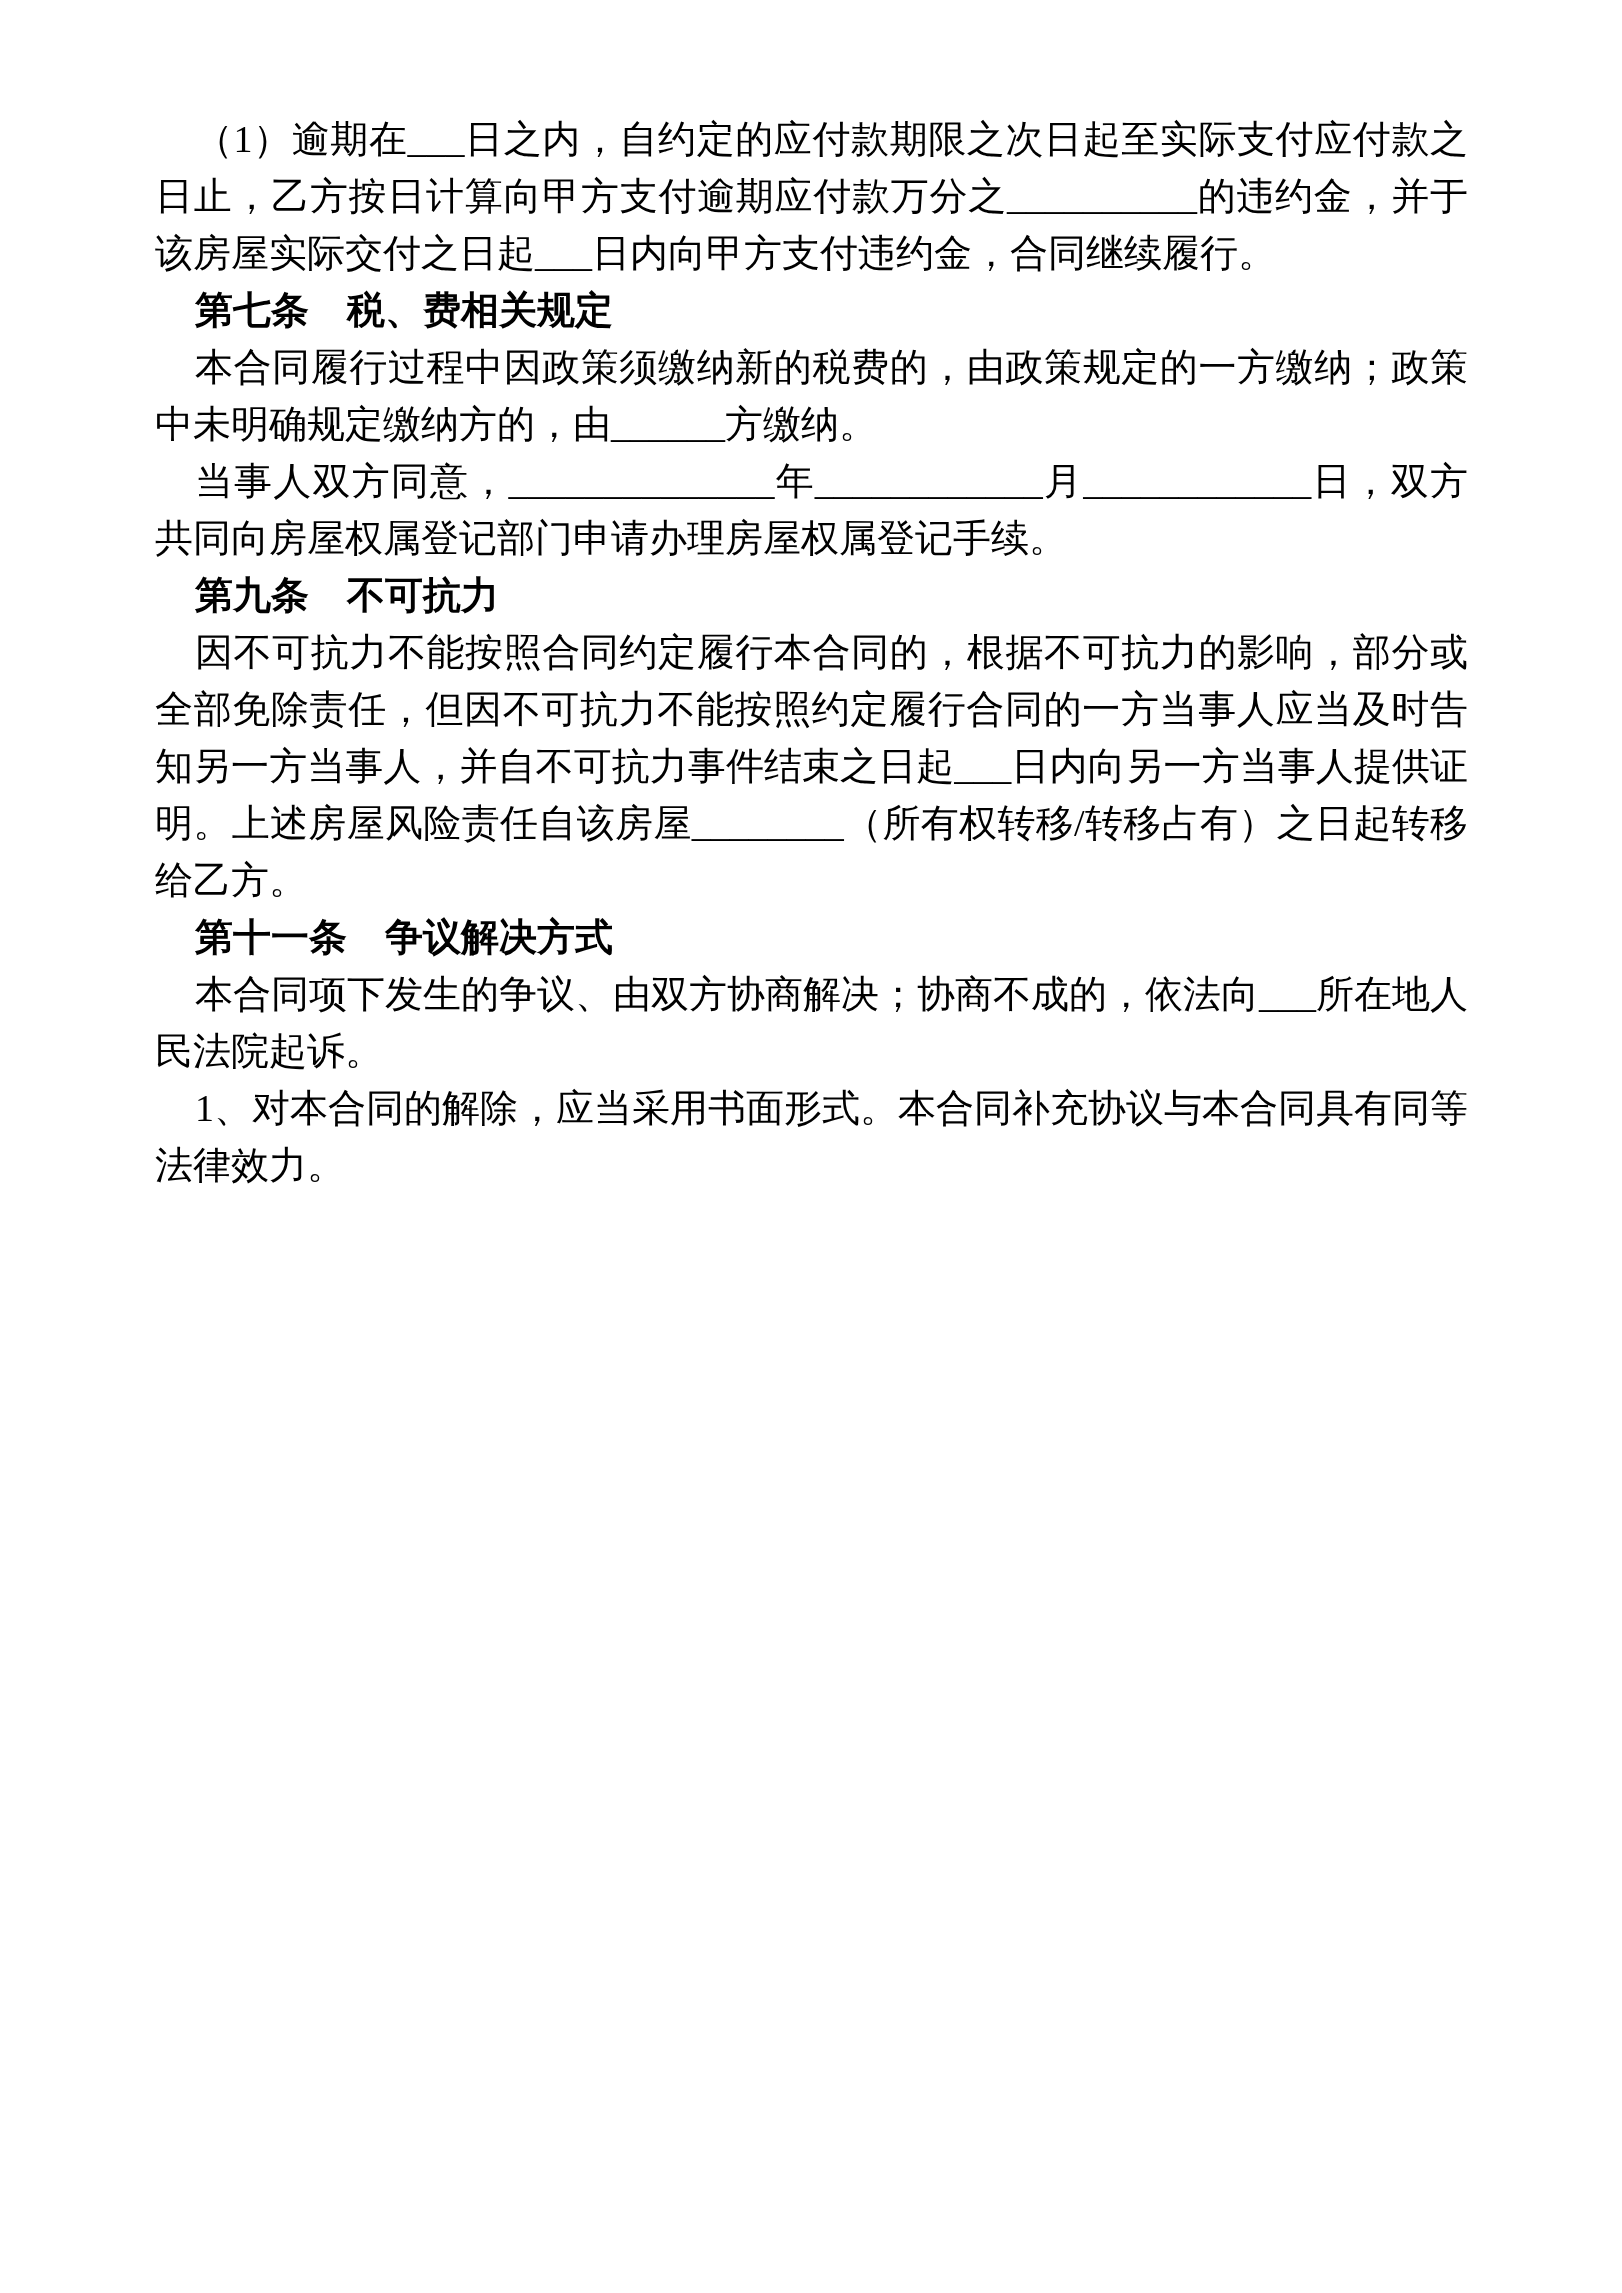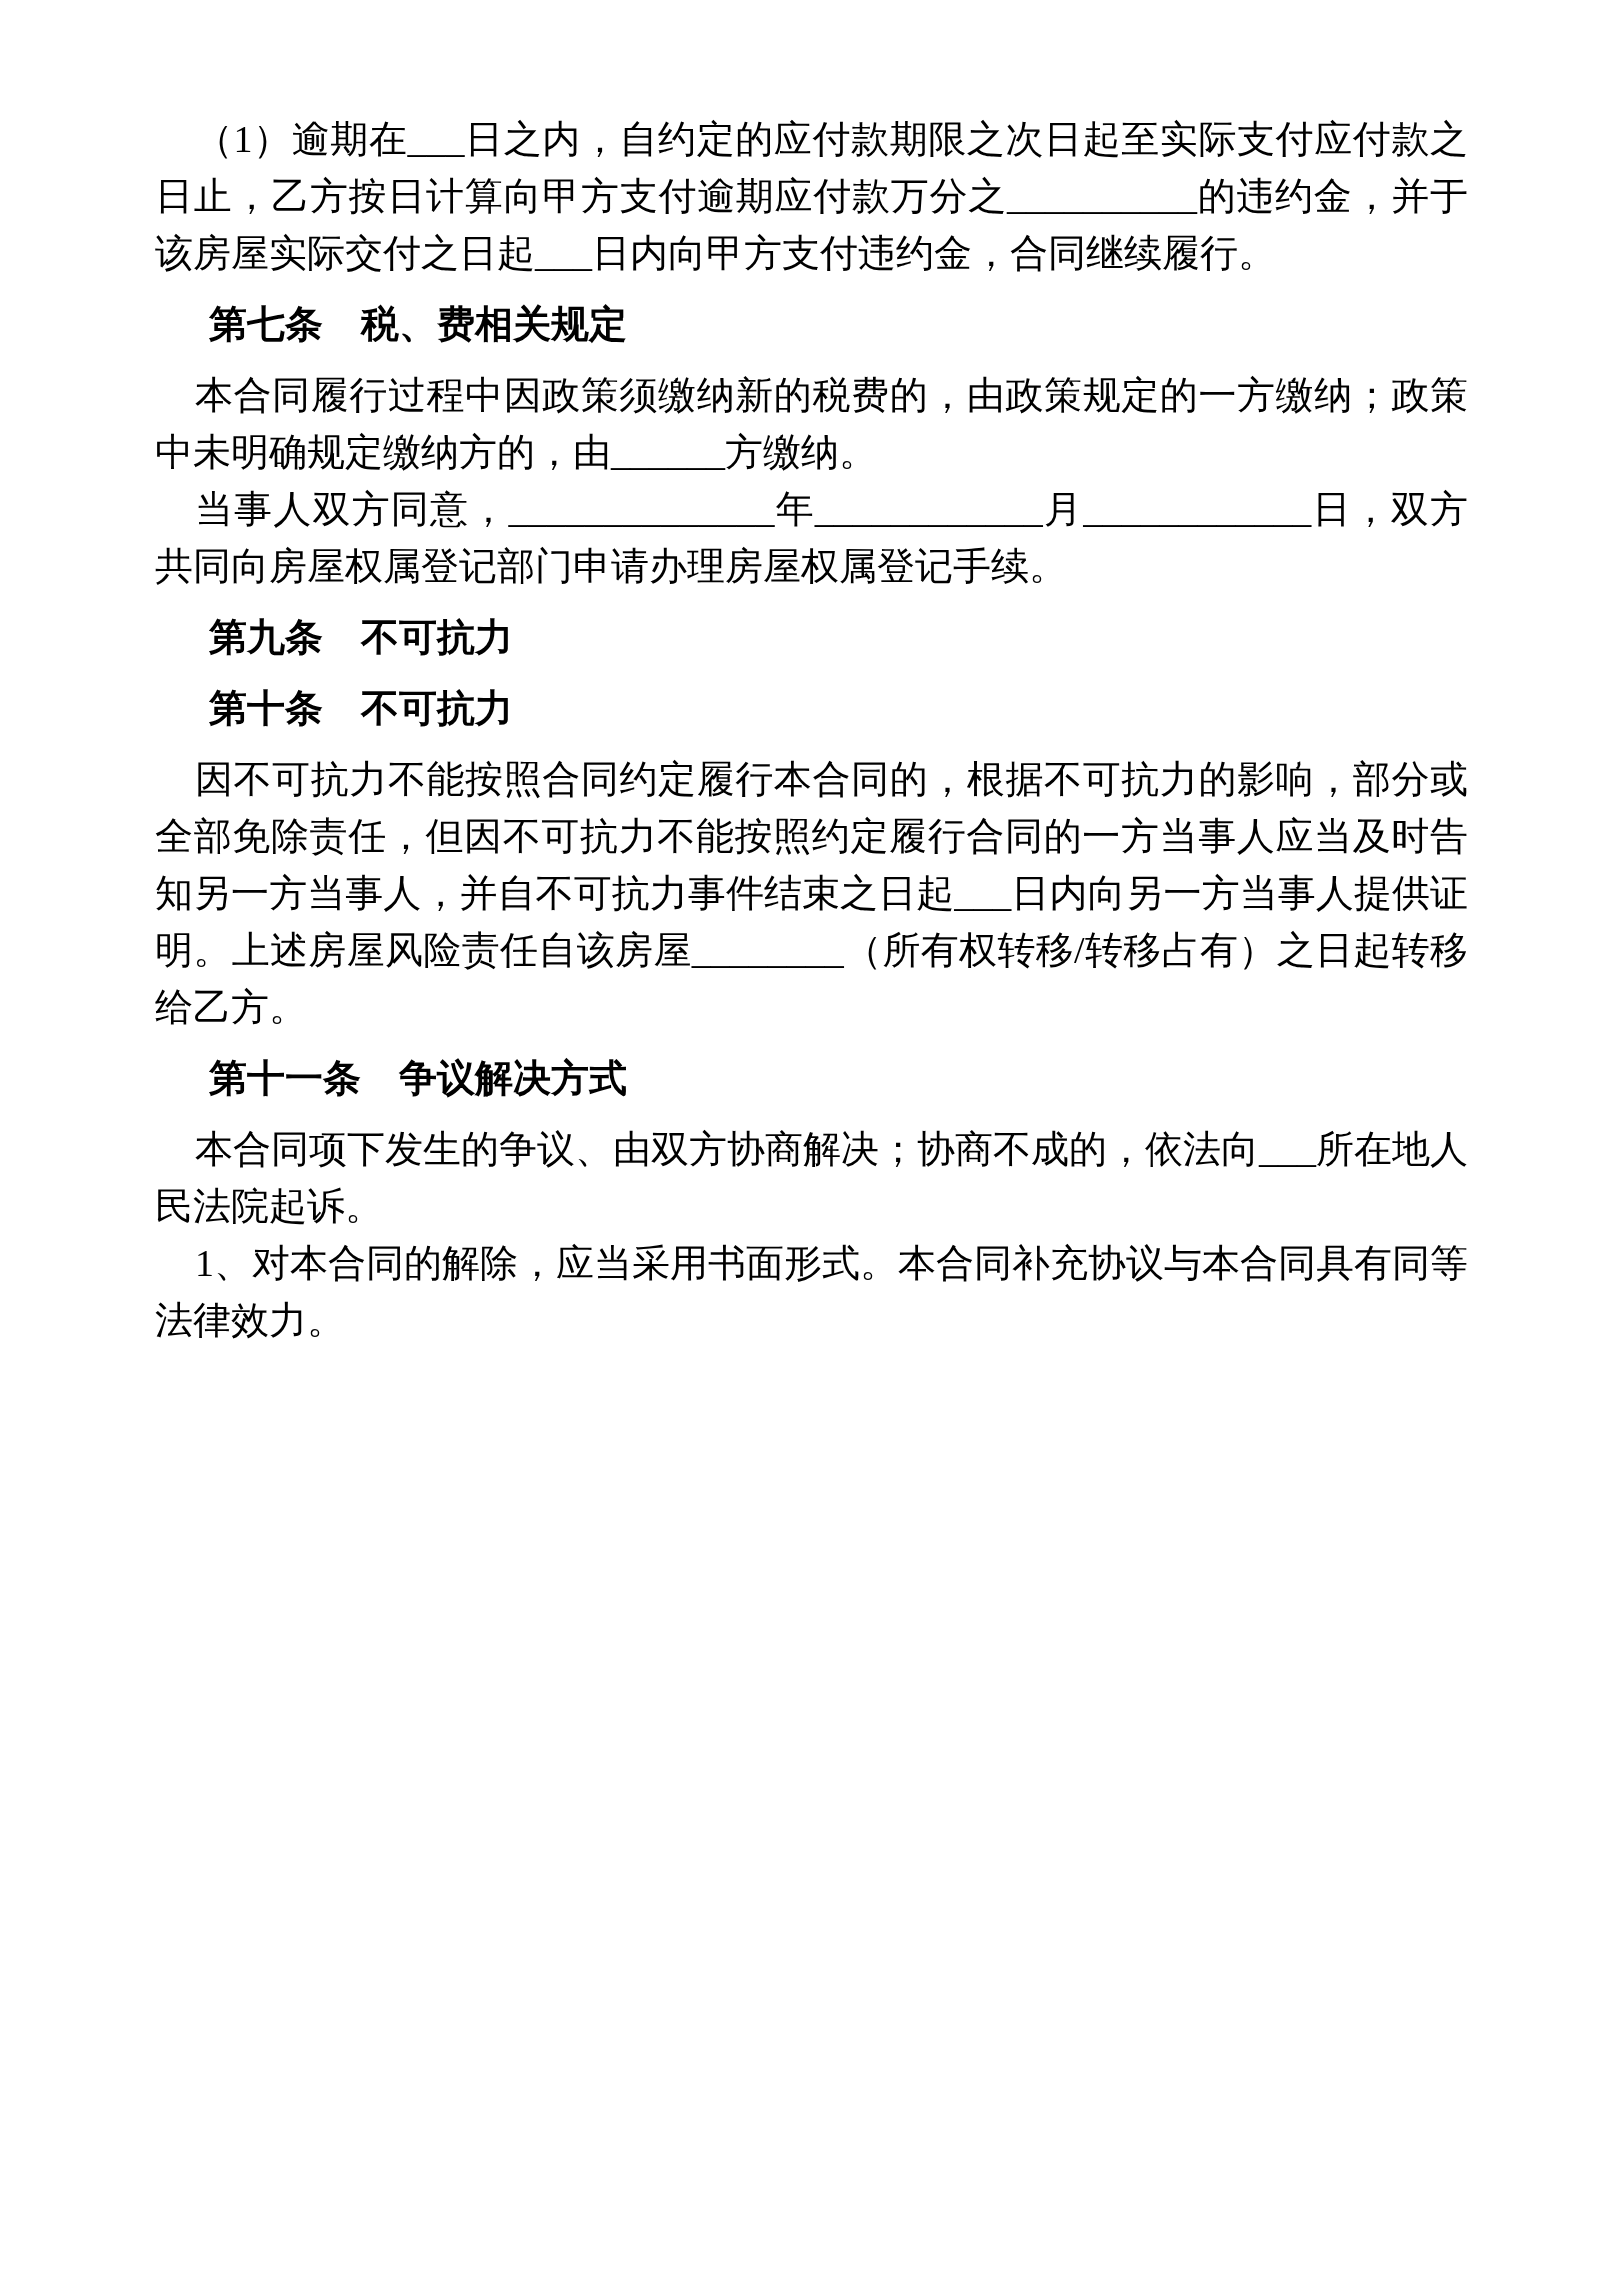--- a/index.html
+++ b/index.html
@@ -22,37 +22,36 @@
   }
   .para {
     margin: 0;
     text-indent: 1.05em;
     text-align: justify;
     text-justify: inter-ideograph;
     word-break: break-all;
     font-weight: normal;
   }
   .heading {
-    margin: 14px;
+    margin: 0;
     text-indent: 1.05em;
     text-align: left;
     font-family: "Liberation Sans", "DejaVu Sans", sans-serif;
     font-weight: bold;
     font-size: 38px;
     line-height: 57px;
   }
 </style>
 </head>
 <body>
 
 <div class="page">
   <p class="para">（1）逾期在___日之内，自约定的应付款期限之次日起至实际支付应付款之日止，乙方按日计算向甲方支付逾期应付款万分之__________的违约金，并于该房屋实际交付之日起___日内向甲方支付违约金，合同继续履行。</p>
   <h3 class="heading">第七条　税、费相关规定</h3>
   <p class="para">本合同履行过程中因政策须缴纳新的税费的，由政策规定的一方缴纳；政策中未明确规定缴纳方的，由______方缴纳。</p>
   <p class="para">当事人双方同意，______________年____________月____________日，双方共同向房屋权属登记部门申请办理房屋权属登记手续。</p>
   <h3 class="heading">第九条　不可抗力</h3>
-  <h3 class="heading">第十条　不可抗力</h3>
   <p class="para">因不可抗力不能按照合同约定履行本合同的，根据不可抗力的影响，部分或全部免除责任，但因不可抗力不能按照约定履行合同的一方当事人应当及时告知另一方当事人，并自不可抗力事件结束之日起___日内向另一方当事人提供证明。上述房屋风险责任自该房屋________（所有权转移/转移占有）之日起转移给乙方。</p>
   <h3 class="heading">第十一条　争议解决方式</h3>
   <p class="para">本合同项下发生的争议、由双方协商解决；协商不成的，依法向___所在地人民法院起诉。</p>
   <p class="para">1、对本合同的解除，应当采用书面形式。本合同补充协议与本合同具有同等法律效力。</p>
 </div>
 
 
 </body></html>

